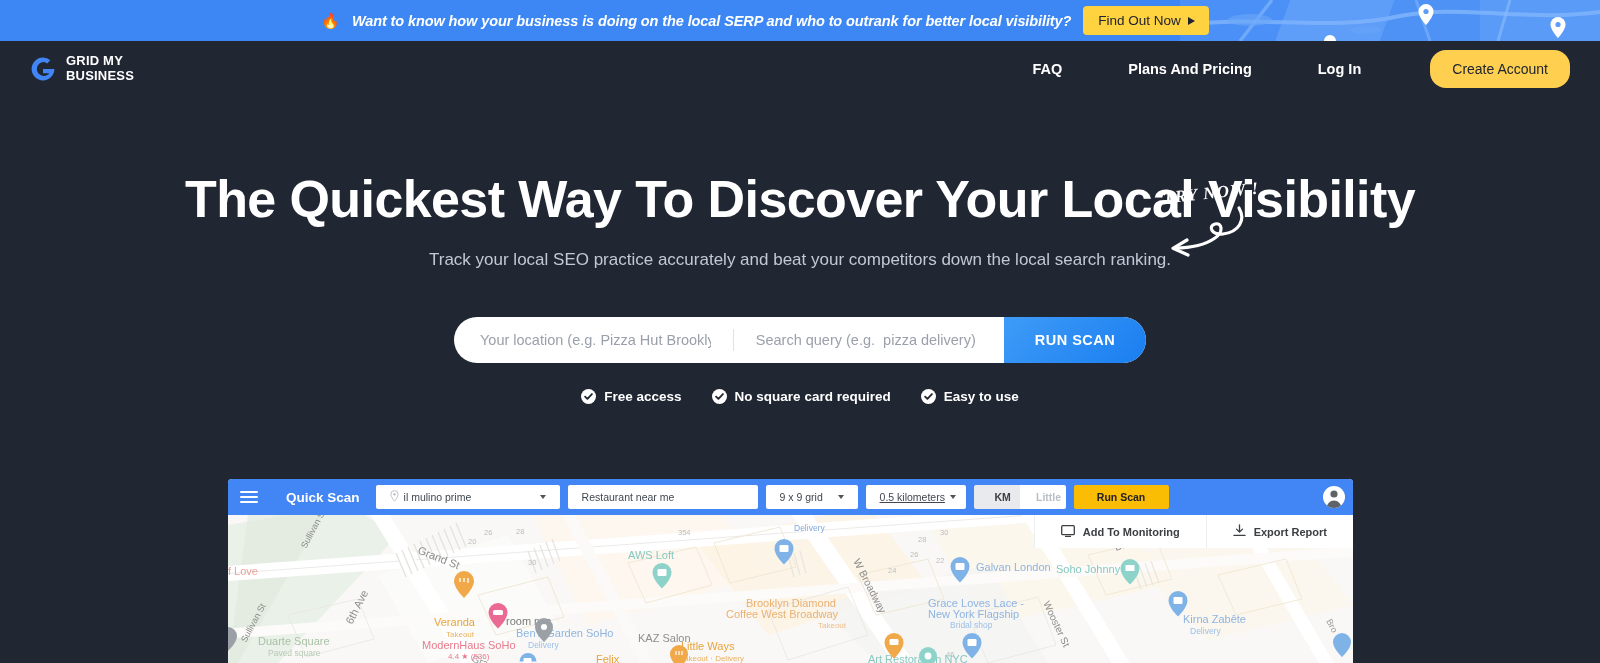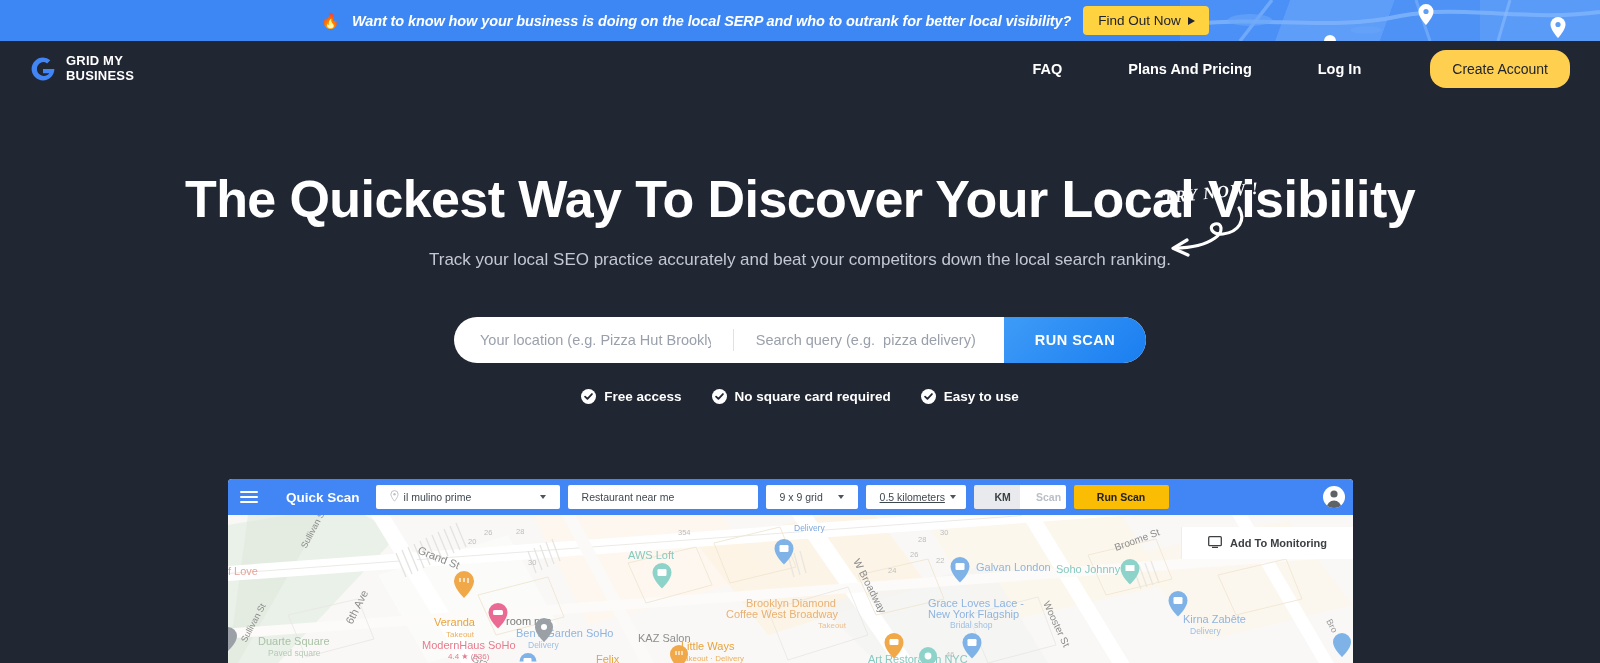--- a/index.html
+++ b/index.html
@@ -268,21 +268,21 @@
     width: 22px; height: 22px; border-radius: 50%;
     background: #ffffff;
     display: flex; align-items: center; justify-content: center;
     overflow: hidden; cursor: pointer; flex: 0 0 22px;
   }
 
   
   .map-area { position: relative; height: 148px; background: #f8f8f6; overflow: hidden; }
   .map-area svg.basemap { position: absolute; inset: 0; width: 100%; height: 100%; }
   .action-bar {
-    position: absolute; right: 0; top: 12px;
+    position: absolute; right: 0; top: 0;
     display: flex; z-index: 5; border-radius: 14px;
   }
   .action-item {
     background: #ffffff;
     display: flex; align-items: center; gap: 8px;
     padding: 9px 26px;
     font-size: 11px; font-weight: bold; color: #3c4043;
     white-space: nowrap; cursor: pointer;
     border-left: 1px solid #eceff1;
   }
@@ -420,21 +420,21 @@
       <span class="caret"></span>
     </div>
 
     <div class="app-input radius">
       <span>0.5 kilometers</span>
       <span class="caret"></span>
     </div>
 
     <div class="unit-toggle">
       <span class="unit active">KM</span>
-      <span class="unit">Scan</span>
+      <span class="unit">Little</span>
     </div>
 
     <button class="app-run">Run Scan</button>
 
     <span class="avatar">
       <svg width="22" height="22" viewBox="0 0 22 22">
         <circle cx="11" cy="8" r="3.6" fill="#5f6368"></circle>
         <path d="M3.6 22 a7.4 7.4 0 0 1 14.8 0 z" fill="#5f6368"></path>
       </svg>
     </span>
@@ -639,15 +639,24 @@
     <div class="action-bar">
       <div class="action-item">
         <span>
           <svg width="14" height="12" viewBox="0 0 14 12">
               <rect x="0.7" y="0.7" width="12.6" height="9" rx="1" fill="none" stroke="#3c4043" stroke-width="1.3"></rect>
               <path d="M4 11.4 L10 11.4" stroke="#3c4043" stroke-width="1.3"></path>
             </svg>
         </span>
         <span>Add To Monitoring</span>
       </div>
+      <div class="action-item">
+        <span>
+          <svg width="13" height="13" viewBox="0 0 13 13">
+              <path d="M6.5 0.8 L6.5 7.6 M3.5 5.1 L6.5 8.1 L9.5 5.1" fill="none" stroke="#3c4043" stroke-width="1.3" stroke-linecap="round" stroke-linejoin="round"></path>
+              <path d="M1 11.4 L12 11.4" stroke="#3c4043" stroke-width="1.4" stroke-linecap="round"></path>
+            </svg>
+        </span>
+        <span>Export Report</span>
+      </div>
     </div>
   </div>
 </div>
 
 </body></html>

